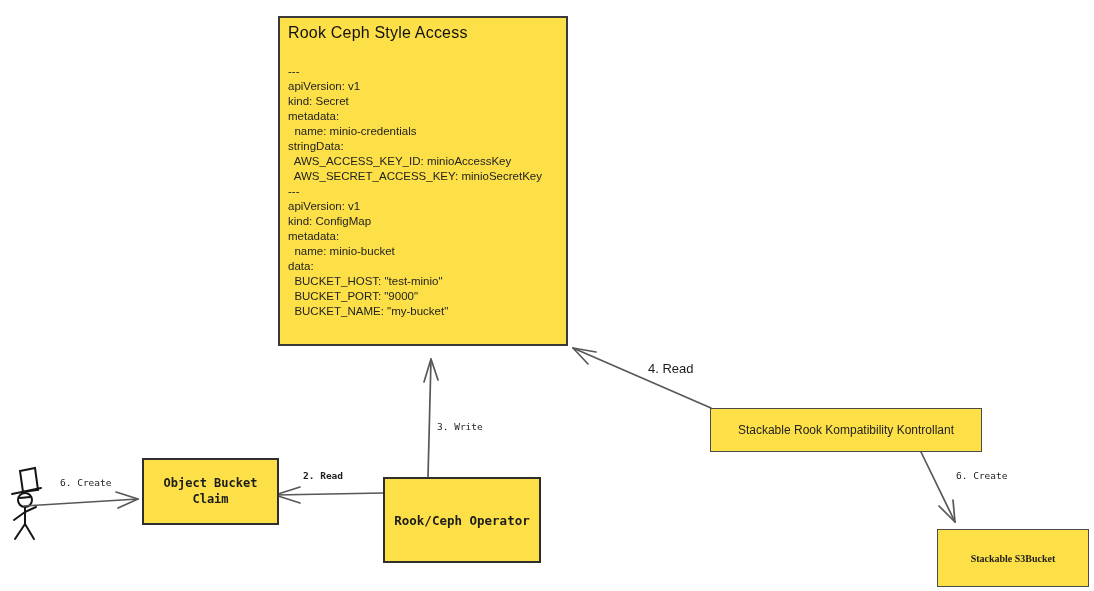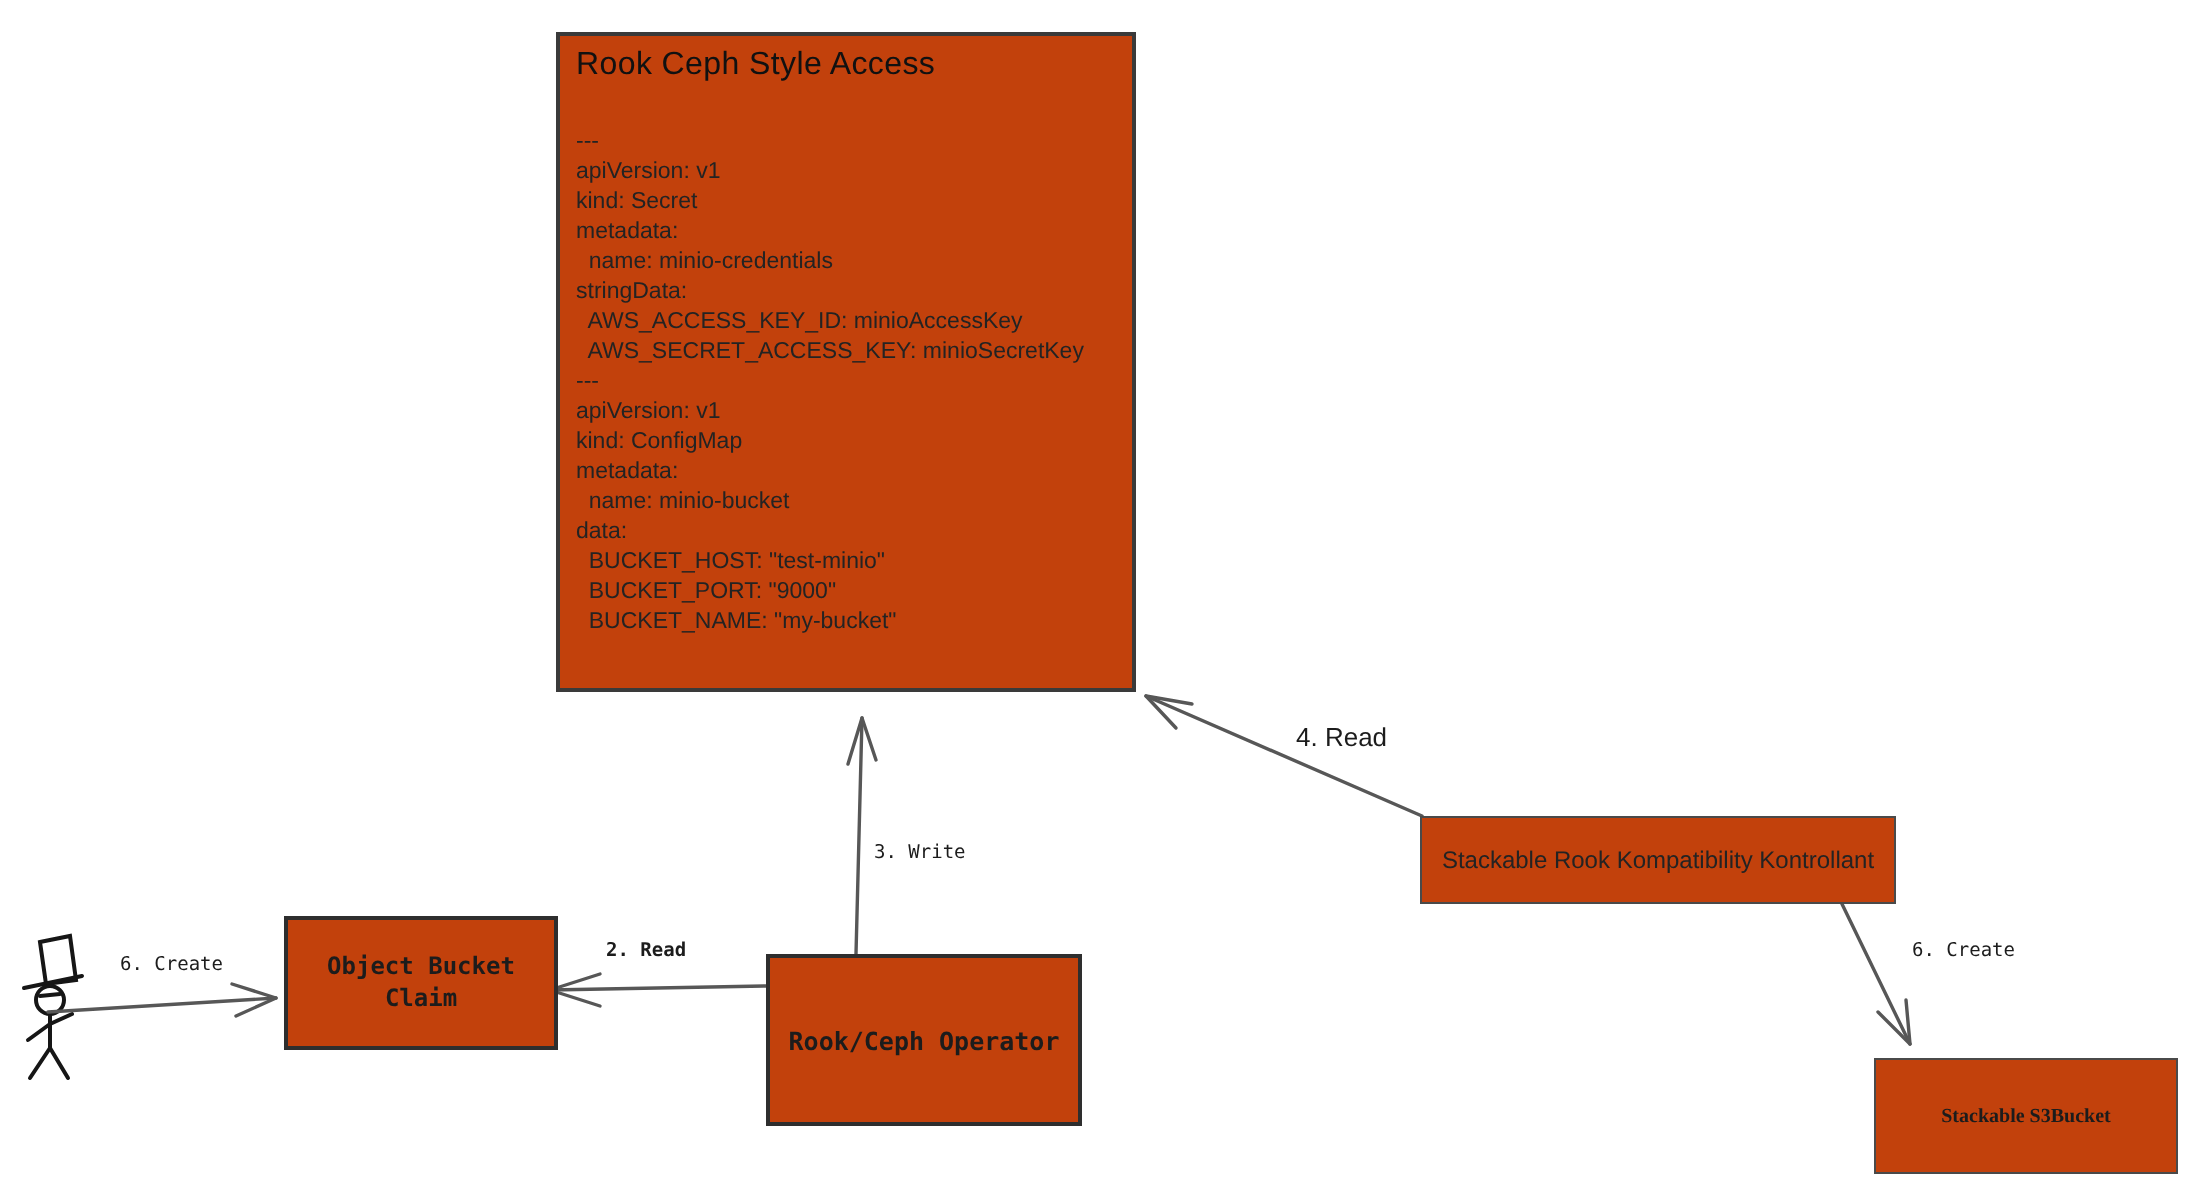--- a/index.html
+++ b/index.html
@@ -1,20 +1,20 @@
 <!DOCTYPE html>
 <html><head>
 <meta charset="utf-8">
 <style>
   html, body { margin:0; padding:0; background:#ffffff; }
   #stage {
     position:relative; width:1094px; height:591px; background:#ffffff;
     font-family:"Liberation Sans", sans-serif; color:#1c1c1c; overflow:hidden;
   }
-  .box { position:absolute; background:#c2410c; box-sizing:border-box; }
+  .box { position:absolute; background:#fde047; box-sizing:border-box; }
 
   
   #spec-box { left:278px; top:16px; width:290px; height:330px; border:2px solid #3a3a3a; }
   #spec-title { position:absolute; left:8px; top:6px; font-size:16px; color:#111; letter-spacing:0.2px; }
   #spec-yaml {
     position:absolute; left:8px; top:46px; margin:0;
     font-family:"Liberation Sans", sans-serif; font-size:11.5px; line-height:15px;
     white-space:pre; color:#232323;
   }
 
@@ -23,21 +23,21 @@
   #node-obc {
     left:142px; top:458px; width:137px; height:67px; border:2px solid #2e2e2e;
     font-family:"DejaVu Sans Mono", monospace; font-weight:700; font-size:12px; line-height:1.3;
     padding:0 8px;
   }
   #node-operator {
     left:383px; top:477px; width:158px; height:86px; border:2px solid #2e2e2e;
     font-family:"DejaVu Sans Mono", monospace; font-weight:600; font-size:12.5px;
   }
   #node-kontrollant {
-    left:710px; top:408px; width:238px; height:44px; border:1.5px solid #4a4a4a;
+    left:710px; top:408px; width:272px; height:44px; border:1.5px solid #4a4a4a;
     font-family:"Liberation Sans", sans-serif; font-size:12px; white-space:nowrap; color:#232323;
   }
   #node-s3 {
     left:937px; top:529px; width:152px; height:58px; border:1.5px solid #4a4a4a;
     font-family:Liberation Serif, serif; font-weight:600; font-size:10px;
   }
 
   
   .edge-label {
     position:absolute; font-family:"DejaVu Sans Mono", monospace; font-size:9.5px; color:#1c1c1c;

